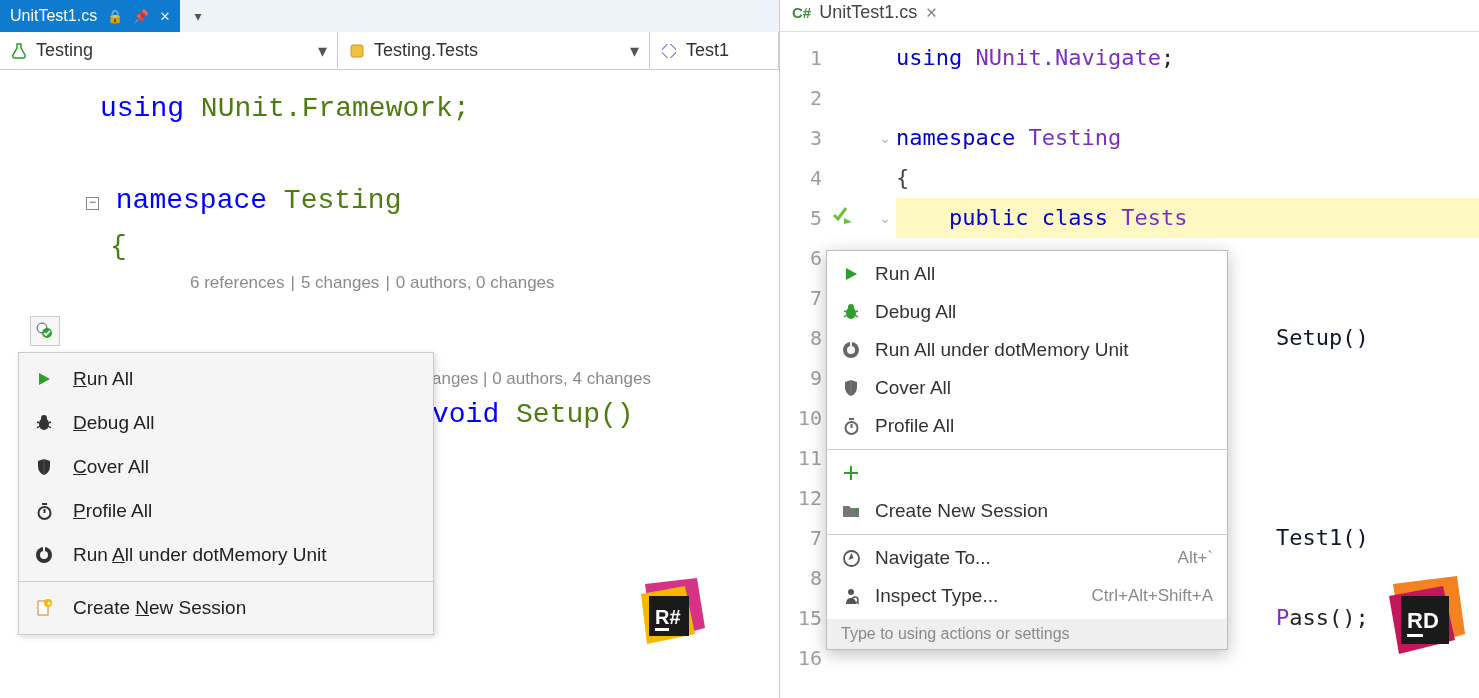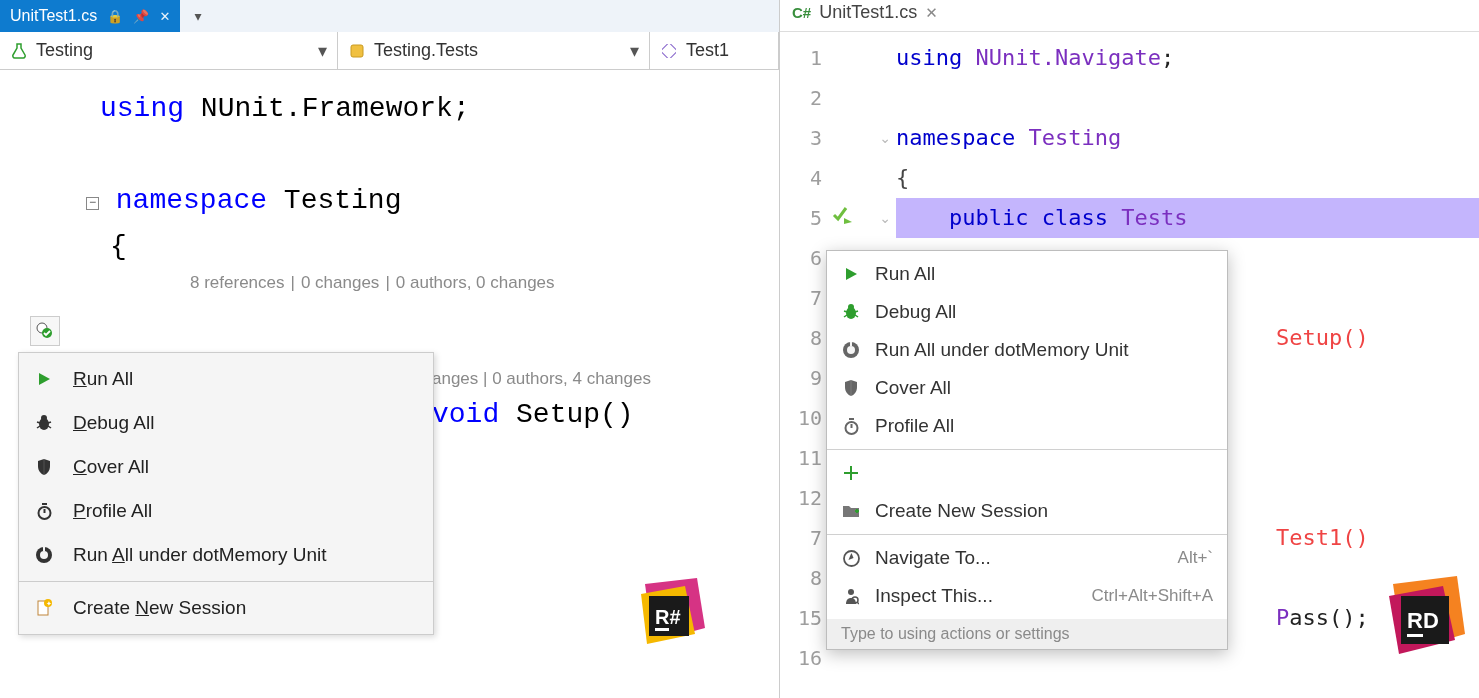--- a/index.html
+++ b/index.html
@@ -24,21 +24,21 @@
   .vs-tab-inactive { display:flex; align-items:center; padding:0 14px; color:#555; gap:8px; }
   .vs-tab-inactive .ico { color:#555; font-size:14px; }
   .vs-nav { height: 38px; border-bottom: 1px solid #ccc; display:flex; align-items:center; font-size:18px; color:#333; }
   .vs-nav-seg { display:flex; align-items:center; height:100%; padding:0 10px; border-right:1px solid #ccc; gap:8px; flex:0 0 auto; }
   .vs-nav-seg .arrow { margin-left:auto; color:#555; }
   .vs-nav-seg.grow { flex:1; }
   .vs-nav-ico { width:18px; height:18px; display:inline-flex; align-items:center; justify-content:center; }
   .left-editor { position:relative; padding: 16px 0 0 30px; font-family: Consolas, "Courier New", monospace; font-size: 28px; line-height: 46px; }
   .kw-blue { color:#0000ff; }
   .kw-teal { color:#2b91af; }
-  .txt-black { color:#000000; }
+  .txt-black { color:#4d7c0f; }
   .codelens { font-family:"Segoe UI",Arial,sans-serif; font-size:17px; color:#8a8a8a; line-height:26px; padding-left: 0; }
   .codelens .sep { padding:0 6px; }
   .fold { display:inline-block; width:13px; height:13px; border:1px solid #888; color:#555; font-size:12px; line-height:11px; text-align:center; vertical-align: 2px; background:#fff; }
 
   .vs-menu { position:absolute; left:18px; top:352px; width:416px; background:#f5f5f5; border:1px solid #ccc; box-shadow:2px 2px 6px rgba(0,0,0,.15); font-size:19px; padding:4px 0; }
   .vs-menu-item { display:flex; align-items:center; height:44px; padding:0 14px; gap:18px; color:#222; }
   .vs-menu-item .mico { width:22px; display:flex; justify-content:center; font-size:18px; }
   .vs-menu-item .lab u { text-decoration: underline; }
   .vs-menu-item .sub { margin-left:auto; color:#555; }
   .vs-menu-sep { height:1px; background:#ccc; margin:4px 0; }
@@ -54,23 +54,23 @@
   .rd-tab .cs { color:#388e3c; font-weight:bold; font-size:15px; }
   .rd-tab .x { color:#888; font-size:15px; }
   .rd-editor-wrap { display:flex; }
   .rd-gutter { width:52px; text-align:right; color:#9e9e9e; font-family: Menlo, Consolas, monospace; font-size:20px; line-height:40px; padding-right:10px; padding-top:6px; }
   .rd-marks { width:42px; padding-top:6px; font-family: Menlo, Consolas, monospace; line-height:40px; }
   .rd-fold { width:22px; padding-top:6px; line-height:40px; text-align:center; color:#bbb; font-size:14px; }
   .rd-code { flex:1; font-family: Menlo, Consolas, monospace; font-size:22px; line-height:40px; padding-top:6px; color:#222; }
   .r-kw { color:#0000cc; }
   .r-ns { color:#7b2fbf; }
   .r-cls { color:#7b2fbf; }
-  .r-mtd { color:#ef4444; }
+  .r-mtd { color:#0f172a; }
   .r-brace { color:#444; }
-  .rd-line5-hl { background:#c4b5fd; display:block; }
+  .rd-line5-hl { background:#fef9c3; display:block; }
   .rd-testmark { color:#6fbf3f; font-size:18px; display:inline-block; }
 
   .rd-menu { position:absolute; left:46px; top:250px; width:402px; background:#fff; border:1px solid #bdbdbd; box-shadow:0 4px 16px rgba(0,0,0,.25); font-size:19px; font-family:"Segoe UI",Arial,sans-serif; }
   .rd-menu-sec { padding:4px 0; }
   .rd-menu-item { display:flex; align-items:center; height:38px; padding:0 14px; gap:14px; color:#333; }
   .rd-menu-item .mico { width:20px; display:flex; justify-content:center; font-size:17px; color:#666; }
   .rd-menu-item .kbd { margin-left:auto; color:#8a8a8a; font-size:17px; }
   .rd-menu-sep { height:1px; background:#d0d0d0; }
   .rd-menu-footer { background:#efefef; color:#8a8a8a; font-size:16px; padding:6px 14px; }
 
@@ -133,21 +133,21 @@
     <div style="padding-left:56px">
       <span class="fold">−</span>
       <span class="kw-blue">namespace</span>
       <span> </span>
       <span class="txt-black">Testing</span>
     </div>
     <div style="padding-left:80px">
       <span class="txt-black">{</span>
     </div>
     <div class="codelens" style="padding-left:160px">
-      <span>8 references</span><span class="sep">|</span><span>0 changes</span><span class="sep">|</span><span>0 authors, 0 changes</span>
+      <span>6 references</span><span class="sep">|</span><span>5 changes</span><span class="sep">|</span><span>0 authors, 0 changes</span>
     </div>
 
     <div style="height:70px"></div>
     <div class="codelens" style="padding-left:402px">
       <span>anges | 0 authors, 4 changes</span>
     </div>
     <div style="padding-left:402px">
       <span class="kw-blue">void</span>
       <span> </span>
       <span class="txt-black">Setup</span><span class="txt-black">()</span>
@@ -394,21 +394,21 @@
         </div>
         <div class="rd-menu-item">
           <span class="mico" style="color: rgb(85, 85, 85);">
             <svg width="16" height="18" viewBox="0 0 16 18">
               <circle cx="8" cy="5" r="3" fill="currentColor"></circle>
               <path d="M3 17c0-4 2-6 5-6s5 2 5 6" fill="currentColor"></path>
               <circle cx="12" cy="13" r="3" fill="none" stroke="currentColor" stroke-width="1.5"></circle>
               <line x1="14" y1="15" x2="16" y2="17" stroke="currentColor" stroke-width="1.5"></line>
             </svg>
           </span>
-          <span>Inspect This...</span>
+          <span>Inspect Type...</span>
           <span class="kbd">Ctrl+Alt+Shift+A</span>
         </div>
       </div>
       <div class="rd-menu-footer">Type to using actions or settings</div>
     </div>
 
   <div class="rider-logo">
     <svg width="84" height="84" viewBox="0 0 84 84">
       <polygon points="8,10 72,2 80,60 18,78" fill="#f58220"></polygon>
       <polygon points="4,22 58,12 70,66 14,80" fill="#c2185b"></polygon>

